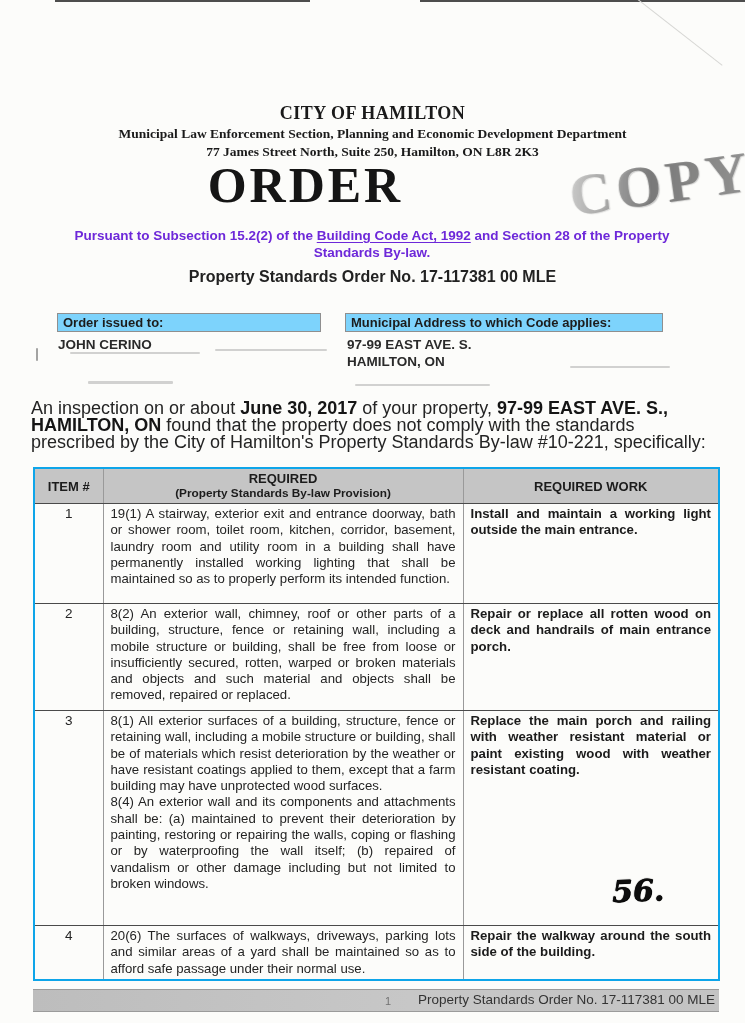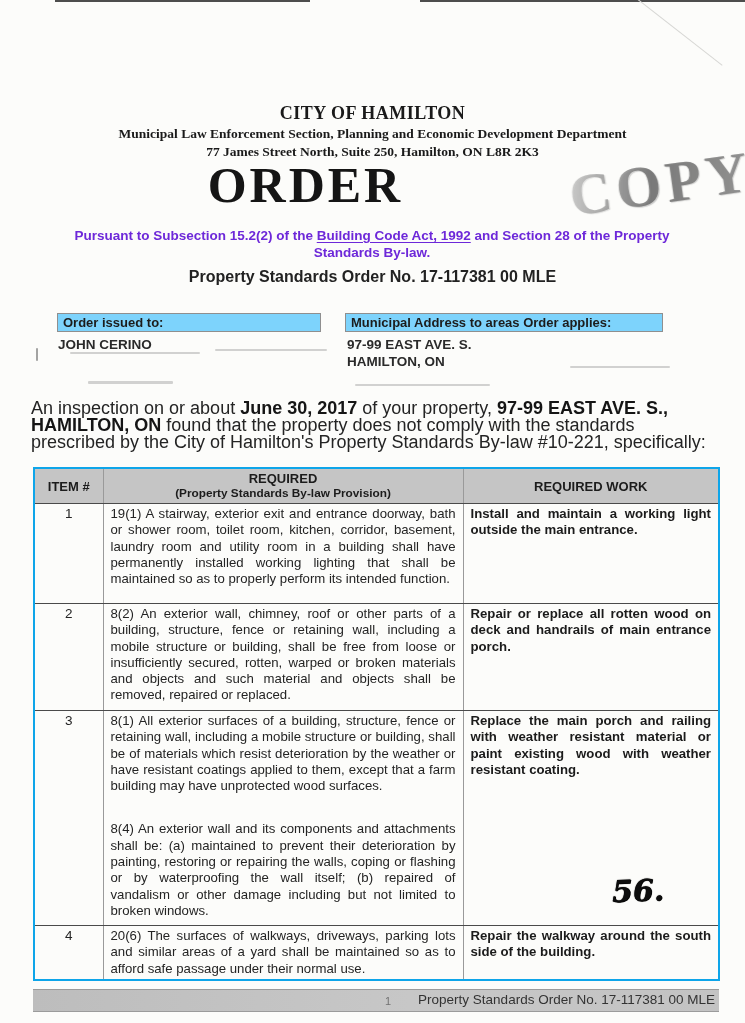--- a/index.html
+++ b/index.html
@@ -76,21 +76,21 @@
   }
   table.std{border:2px solid #0ea5e9;}
   table.std thead th{
     background:#c5c5c5;text-align:center;vertical-align:middle;
     font-size:13px;line-height:15px;color:#1c1c1c;height:34px;padding:2px 4px;
   }
   .th-sub{display:block;font-size:11.8px;font-weight:bold;}
   td.item-cell{text-align:center;font-size:13.5px;padding-top:3px;}
   td.standard-cell{text-align:justify;}
   td.standard-cell p{margin:0;}
-  td.standard-cell p + p{margin-top:27px;}
+  td.standard-cell p + p{}
   td.required-cell{font-weight:bold;text-align:justify;position:relative;color:#1b1b1b;}
   tr.r1 td{height:100px;}
   tr.r2 td{height:107px;}
   tr.r3 td{height:215px;}
   tr.r4 td{height:53px;}
   .handwritten{
     position:absolute;left:148px;bottom:26px;
     font-family:"DejaVu Serif", serif;font-style:italic;font-weight:900;
     font-size:30px;color:#0d0d0d;transform:rotate(-2deg);
     text-shadow:0 0 1px #000, .5px .5px 0 #000;
@@ -120,21 +120,21 @@
   <div class="order-title">ORDER</div>
   <div class="copy-stamp">COPY</div>
 
   <div class="pursuant">
     <span>Pursuant to Subsection 15.2(2) of the </span><span class="act">Building Code Act, 1992</span><span> and Section 28 of the Property Standards By-law.</span>
   </div>
 
   <div class="order-no">Property Standards Order No. 17-117381 00 MLE</div>
 
   <div class="label-bar bar-left">Order issued to:</div>
-  <div class="label-bar bar-right">Municipal Address to areas Order applies:</div>
+  <div class="label-bar bar-right">Municipal Address to which Code applies:</div>
   <div class="box-text issued-name">JOHN CERINO</div>
   <div class="box-text muni-addr">
     <div>97-99 EAST AVE. S.</div>
     <div>HAMILTON, ON</div>
   </div>
 
   <div class="ghost" style="top:352px;left:70px;width:130px;height:2px;"></div>
   <div class="ghost" style="top:349px;left:215px;width:112px;height:2px;"></div>
   <div class="ghost" style="top:366px;left:570px;width:100px;height:2px;"></div>
   <div class="ghost" style="top:381px;left:88px;width:85px;height:3px;"></div>

